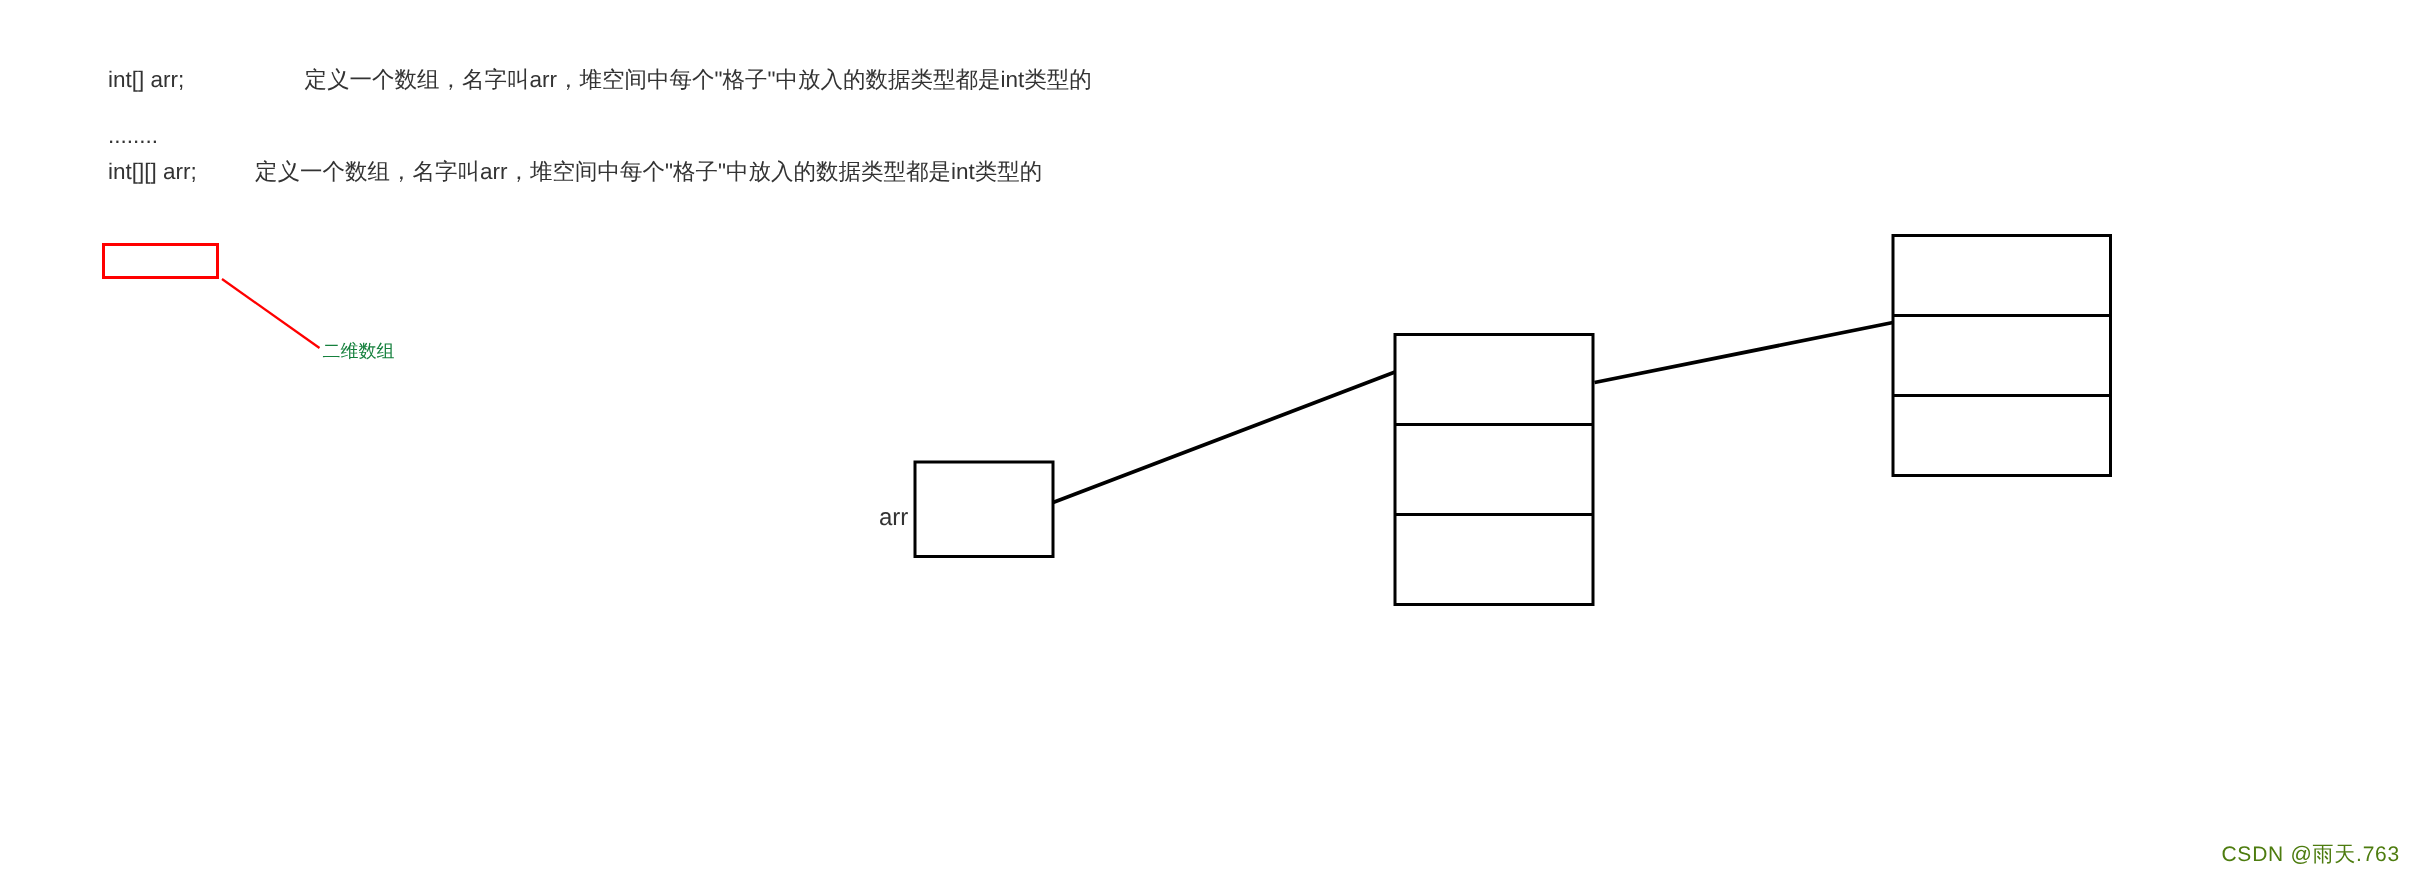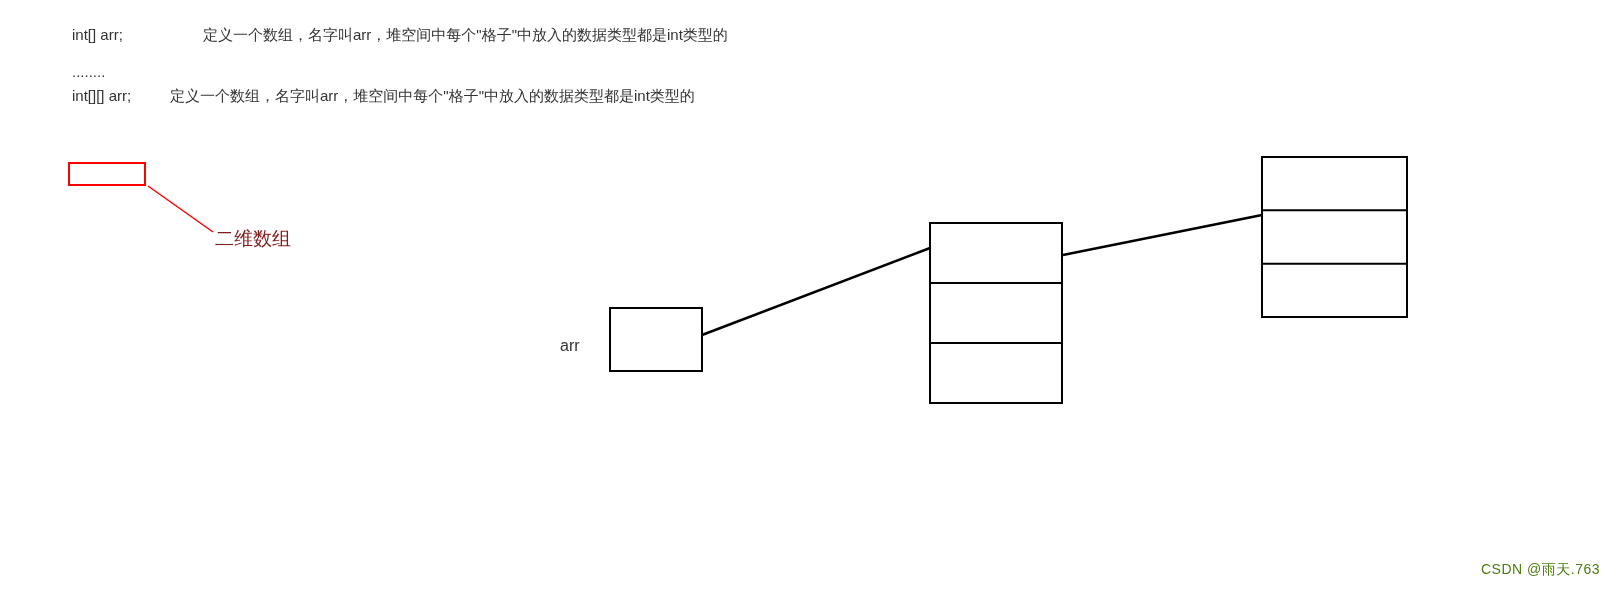--- a/index.html
+++ b/index.html
@@ -9,21 +9,21 @@
       background: #ffffff;
       font-family: "Microsoft YaHei", "PingFang SC", sans-serif;
       font-size: 15px;
       color: #333333;
       position: relative;
       overflow: hidden;
     }
     .text-block {
       position: absolute;
       left: 72px;
-      top: 27px;
+      top: 46px;
       line-height: 1;
     }
     .decl-row {
       display: flex;
       align-items: baseline;
       height: 31px;
       white-space: nowrap;
     }
     .decl-code { width: 131px; display: inline-block; }
     .decl-desc { }
@@ -34,26 +34,26 @@
       width: 78px;
       height: 24px;
       left: 68px;
       top: 162px;
       pointer-events: none;
     }
     .anno-label {
       position: absolute;
       left: 215px;
       top: 226px;
-      color: #7f1d1d;
-      font-size: 19px;
+      color: #15803d;
+      font-size: 12px;
     }
     .arr-label {
       position: absolute;
-      left: 560px;
+      left: 586px;
       top: 337px;
       font-size: 16px;
       color: #333;
     }
     .watermark {
       position: absolute;
       right: 18px;
       bottom: 12px;
       color: #4d7c0f;
       font-size: 14px;

